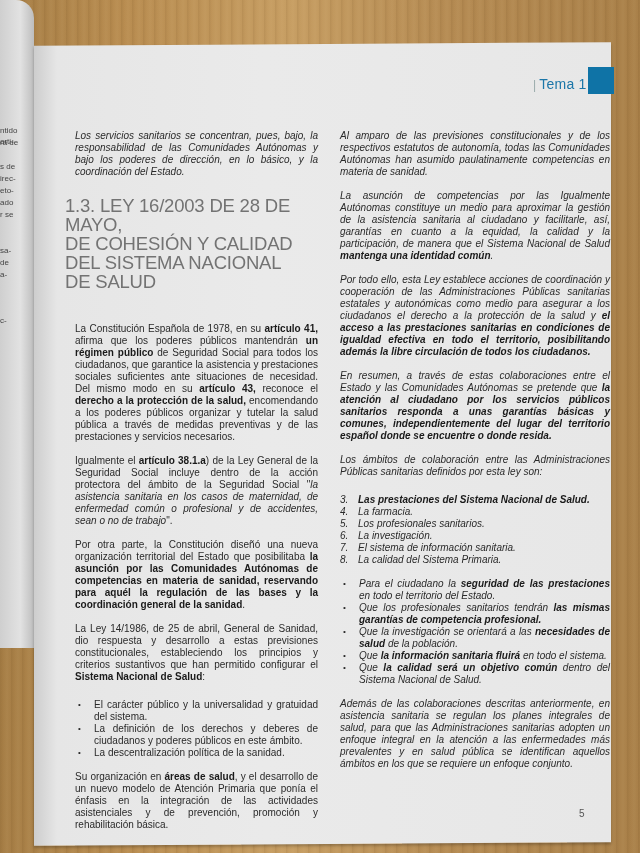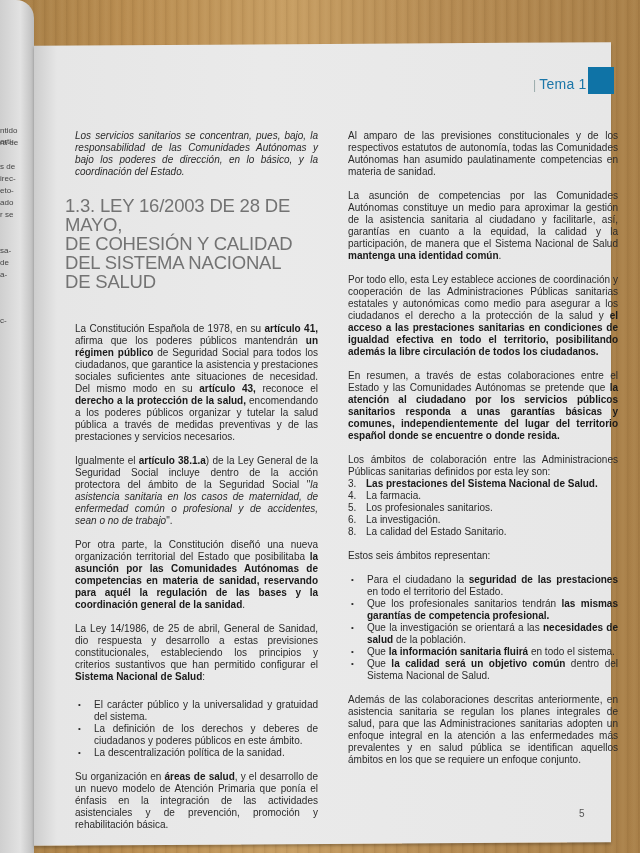--- a/index.html
+++ b/index.html
@@ -1,37 +1,37 @@
 <!DOCTYPE html>
 <html><head>
 <meta charset="utf-8">
 <style>
   html,body{margin:0;padding:0;}
   body{width:640px;height:853px;position:relative;overflow:hidden;
     background:linear-gradient(90deg,#a57d45 0%,#b88c50 20%,#c69d62 45%,#b48a52 70%,#a87f48 100%);
     font-family:"Liberation Sans",sans-serif;}
   .wood-grain{position:absolute;inset:0;
     background:repeating-linear-gradient(90deg,rgba(90,60,20,0.10) 0px,rgba(90,60,20,0.0) 3px,rgba(255,230,180,0.06) 7px,rgba(90,60,20,0.0) 11px);}
-  .left-page{position:absolute;left:0;top:0;width:34px;height:853px;
+  .left-page{position:absolute;left:0;top:0;width:34px;height:648px;
     background:linear-gradient(90deg,#cfcfcf 0%,#e2e2e2 60%,#bdbdbd 100%);
     border-radius:0 18px 0 0;overflow:hidden;}
   .left-page .frag{position:absolute;left:0;font-size:8px;color:#444;line-height:11px;white-space:nowrap;font-family:"Liberation Sans",sans-serif;}
   .page{position:absolute;left:34px;top:44px;width:577px;height:800px;
     background:linear-gradient(90deg,#cdcdcd 0%,#e6e6e6 4%,#eaeaea 40%,#e7e7e7 100%);
     box-shadow:0 2px 3px rgba(0,0,0,0.25);
     transform:skewY(-0.35deg);}
   .tab-marker{position:absolute;left:588px;top:67px;width:26px;height:27px;background:#0f73a6;}
   .tema{position:absolute;left:513px;top:76px;font-size:14px;color:#1b76a8;letter-spacing:0.2px;margin-left:20px;}
   .tema .bar{color:#9aa;margin-right:3px;font-size:12px;}
   .col{position:absolute;font-size:10px;line-height:12px;color:#2a2a2a;text-align:justify;}
   .col p{margin:0 0 12px 0;}
   .col b{color:#1a1a1a;}
   .col .it{font-style:italic;}
   .col-left{left:75px;width:243px;}
-  .col-right{left:348px;width:270px;}
+  .col-right{left:340px;width:270px;font-style:italic;}
   .heading{position:absolute;left:65px;top:196px;width:260px;font-size:18.5px;line-height:19px;color:#737373;letter-spacing:-0.2px;}
   ul.bul{list-style:none;margin:12px 0 12px 0;padding:0;}
   ul.bul li{position:relative;padding-left:19px;margin:0;}
   ul.bul li::before{content:"\2022";position:absolute;left:3px;top:0;font-size:8px;}
   ol.num{list-style:none;margin:0 0 12px 0;padding:0;}
   ol.num li{padding-left:0;}
   ol.num li .n{display:inline-block;width:18px;}
   .page-num{position:absolute;left:579px;top:808px;font-size:10px;color:#555;}
 </style>
 </head>
@@ -78,32 +78,32 @@
   <ul class="bul">
     <li>El carácter público y la universalidad y gratuidad del sistema.</li>
     <li>La definición de los derechos y deberes de ciudadanos y poderes públicos en este ámbito.</li>
     <li>La descentralización política de la sanidad.</li>
   </ul>
   <p><span>Su organización en </span><b>áreas de salud</b><span>, y el desarrollo de un nuevo modelo de Atención Primaria que ponía el énfasis en la integración de las actividades asistenciales y de prevención, promoción y rehabilitación básica.</span></p>
 </div>
 
 <div class="col col-right" style="top:130px;">
   <p>Al amparo de las previsiones constitucionales y de los respectivos estatutos de autonomía, todas las Comunidades Autónomas han asumido paulatinamente competencias en materia de sanidad.</p>
-  <p><span>La asunción de competencias por las Comunidades Autónomas constituye un medio para aproximar la gestión de la asistencia sanitaria al ciudadano y facilitarle, así, garantías en cuanto a la equidad, la calidad y la participación, de manera que el Sistema Nacional de Salud </span><b>mantenga una identidad común</b><span>.</span></p>
+  <p><span>La asunción de competencias por las Igualmente Autónomas constituye un medio para aproximar la gestión de la asistencia sanitaria al ciudadano y facilitarle, así, garantías en cuanto a la equidad, la calidad y la participación, de manera que el Sistema Nacional de Salud </span><b>mantenga una identidad común</b><span>.</span></p>
   <p><span>Por todo ello, esta Ley establece acciones de coordinación y cooperación de las Administraciones Públicas sanitarias estatales y autonómicas como medio para asegurar a los ciudadanos el derecho a la protección de la salud y </span><b>el acceso a las prestaciones sanitarias en condiciones de igualdad efectiva en todo el territorio, posibilitando además la libre circulación de todos los ciudadanos.</b></p>
   <p><span>En resumen, a través de estas colaboraciones entre el Estado y las Comunidades Autónomas se pretende que </span><b>la atención al ciudadano por los servicios públicos sanitarios responda a unas garantías básicas y comunes, independientemente del lugar del territorio español donde se encuentre o donde resida.</b></p>
-  <p style="margin-bottom:0">Los ámbitos de colaboración entre las Administraciones Públicas sanitarias definidos por esta ley son:</p>
+  <p style="margin-bottom:16px">Los ámbitos de colaboración entre las Administraciones Públicas sanitarias definidos por esta ley son:</p>
   <ol class="num">
     <li><span class="n">3.</span><b>Las prestaciones del Sistema Nacional de Salud.</b></li>
     <li><span class="n">4.</span><span>La farmacia.</span></li>
     <li><span class="n">5.</span><span>Los profesionales sanitarios.</span></li>
     <li><span class="n">6.</span><span>La investigación.</span></li>
-    <li><span class="n">8.</span><span>La calidad del Estado Sanitario.</span></li>
+    <li><span class="n">7.</span><span>El sistema de información sanitaria.</span></li>
+    <li><span class="n">8.</span><span>La calidad del Sistema Primaria.</span></li>
   </ol>
-  <p style="margin-bottom:0">Estos seis ámbitos representan:</p>
   <ul class="bul">
     <li><span>Para el ciudadano la </span><b>seguridad de las prestaciones</b><span> en todo el territorio del Estado.</span></li>
     <li><span>Que los profesionales sanitarios tendrán </span><b>las mismas garantías de competencia profesional.</b><span></span></li>
     <li><span>Que la investigación se orientará a las </span><b>necesidades de salud</b><span> de la población.</span></li>
     <li><span>Que </span><b>la información sanitaria fluirá</b><span> en todo el sistema.</span></li>
     <li><span>Que </span><b>la calidad será un objetivo común</b><span> dentro del Sistema Nacional de Salud.</span></li>
   </ul>
   <p>Además de las colaboraciones descritas anteriormente, en asistencia sanitaria se regulan los planes integrales de salud, para que las Administraciones sanitarias adopten un enfoque integral en la atención a las enfermedades más prevalentes y en salud pública se identifican aquellos ámbitos en los que se requiere un enfoque conjunto.</p>
 </div>
 

